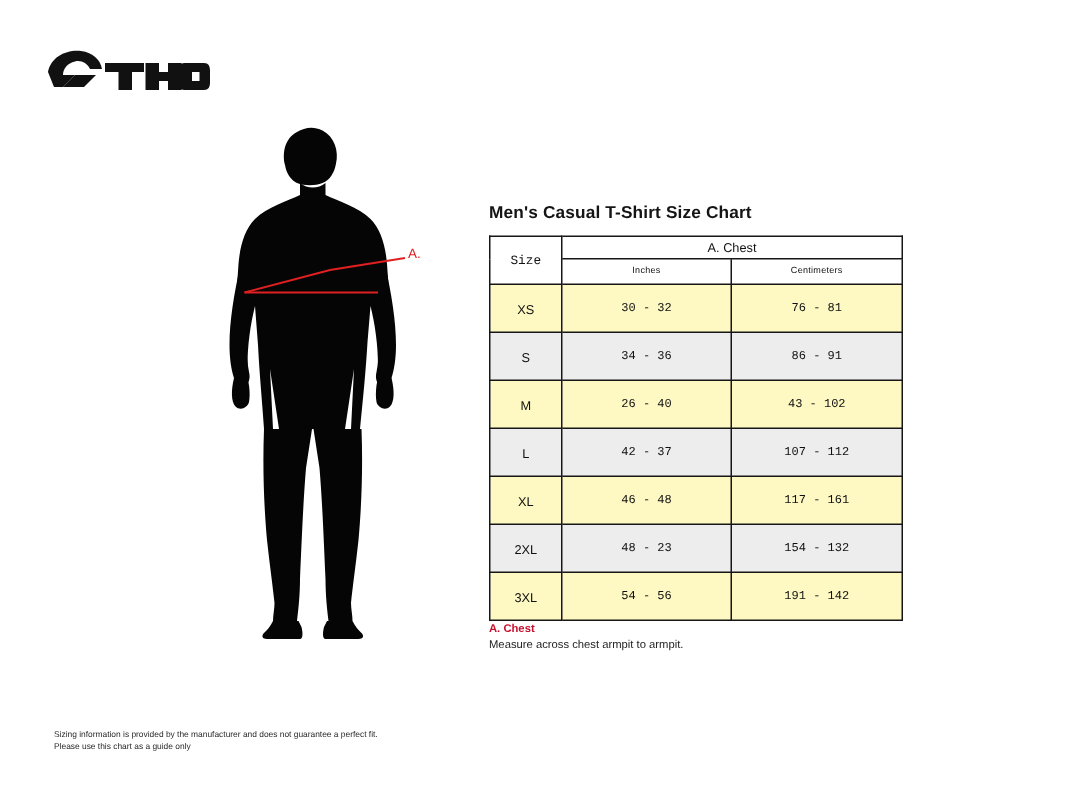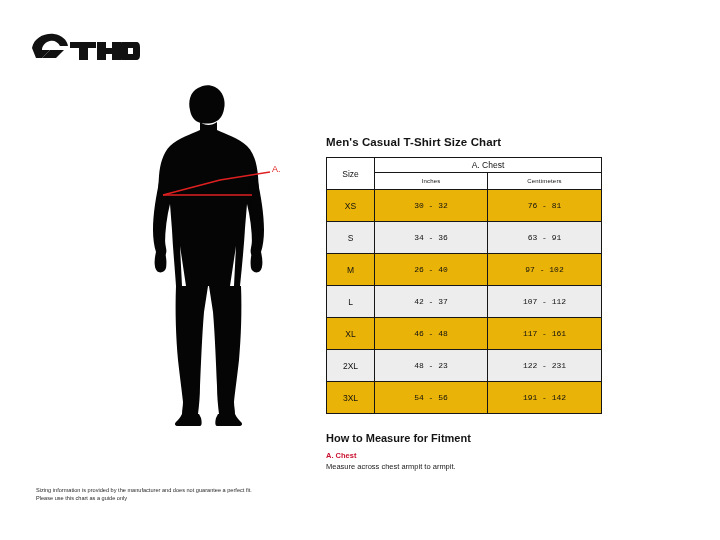--- a/index.html
+++ b/index.html
@@ -67,20 +67,21 @@
   }
   .col-size { width: 48px; }
   .col-in   { width: 113px; }
   .col-cm   { width: 114px; }
 
   .hdr-size {
     font-size: 8.5px;
     font-weight: bold;
     color: #111;
     height: 32px;
+    font-family: Liberation Mono, monospace;
   }
   .hdr-group {
     font-size: 8.5px;
     font-weight: bold;
     color: #111;
     height: 15px;
   }
   .hdr-unit {
     font-size: 6px;
     font-weight: bold;
@@ -92,21 +93,21 @@
     font-size: 8.5px;
     font-weight: bold;
     height: 32px;
   }
   td.val-cell {
     font-size: 8px;
     height: 32px;
     font-family: Liberation Mono, monospace;
   }
   tr.shade td { background: #ededed; }
-  tr.plain td { background: #eab308; }
+  tr.plain td { background: #fef9c3; }
 
   .measure-title {
     font-size: 11px;
     font-weight: bold;
     color: #141414;
     margin: 18px 0 7px 0;
   }
   .measure-label {
     font-size: 7.5px;
     font-weight: bold;
@@ -201,51 +202,50 @@
     </thead>
     <tbody>
       <tr class="plain">
         <td class="size-cell">XS</td>
         <td class="val-cell">30 - 32</td>
         <td class="val-cell">76 - 81</td>
       </tr>
       <tr class="shade">
         <td class="size-cell">S</td>
         <td class="val-cell">34 - 36</td>
-        <td class="val-cell">63 - 91</td>
+        <td class="val-cell">86 - 91</td>
       </tr>
       <tr class="plain">
         <td class="size-cell">M</td>
         <td class="val-cell">26 - 40</td>
-        <td class="val-cell">97 - 102</td>
+        <td class="val-cell">43 - 102</td>
       </tr>
       <tr class="shade">
         <td class="size-cell">L</td>
         <td class="val-cell">42 - 37</td>
         <td class="val-cell">107 - 112</td>
       </tr>
       <tr class="plain">
         <td class="size-cell">XL</td>
         <td class="val-cell">46 - 48</td>
         <td class="val-cell">117 - 161</td>
       </tr>
       <tr class="shade">
         <td class="size-cell">2XL</td>
         <td class="val-cell">48 - 23</td>
-        <td class="val-cell">122 - 231</td>
+        <td class="val-cell">154 - 132</td>
       </tr>
       <tr class="plain">
         <td class="size-cell">3XL</td>
         <td class="val-cell">54 - 56</td>
         <td class="val-cell">191 - 142</td>
       </tr>
     </tbody>
   </table>
 
-  <h2 class="measure-title">How to Measure for Fitment</h2>
   <p class="measure-label">A. Chest</p>
   <p class="measure-desc">Measure across chest armpit to armpit.</p>
 </div>
 
 <div id="footer">
   <div>Sizing information is provided by the manufacturer and does not guarantee a perfect fit.</div>
   <div>Please use this chart as a guide only</div>
 </div>
 
 </body></html>

